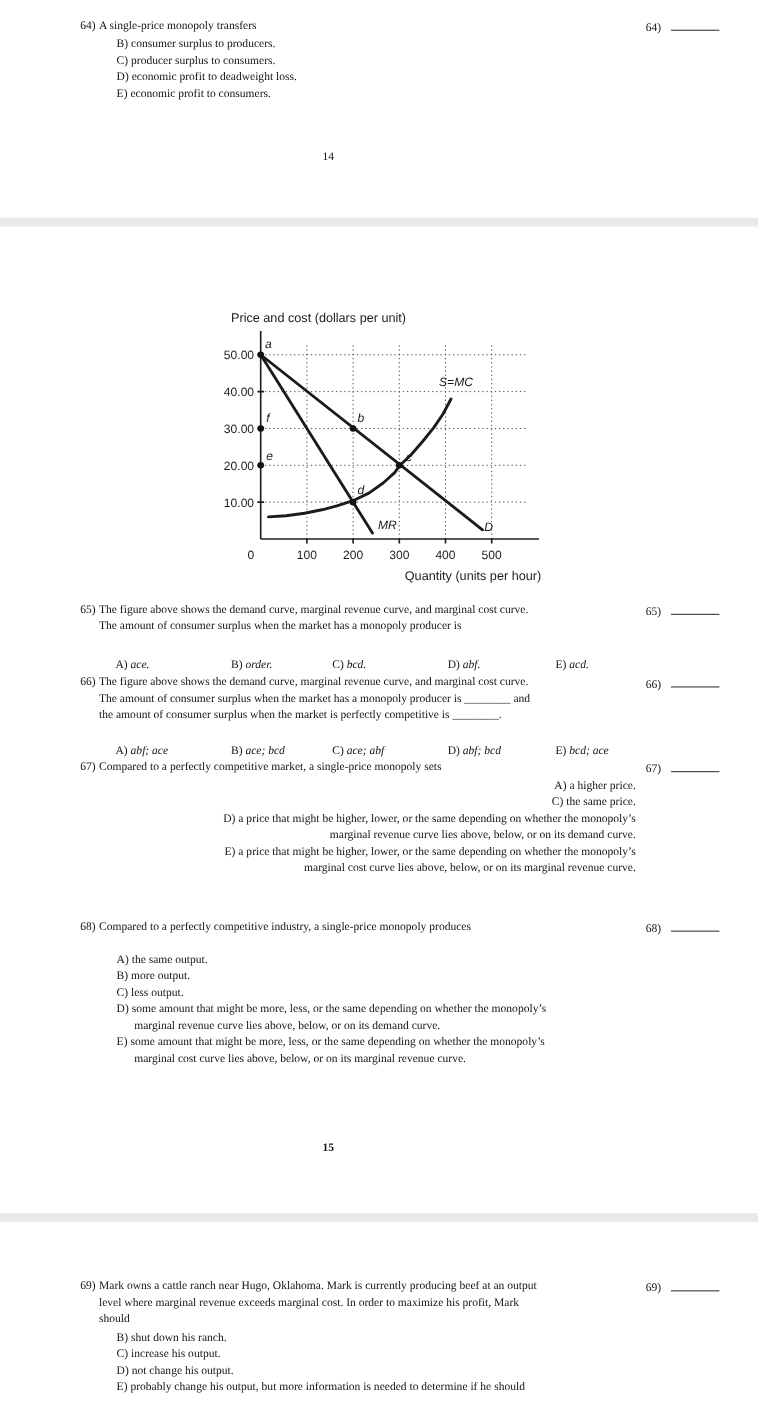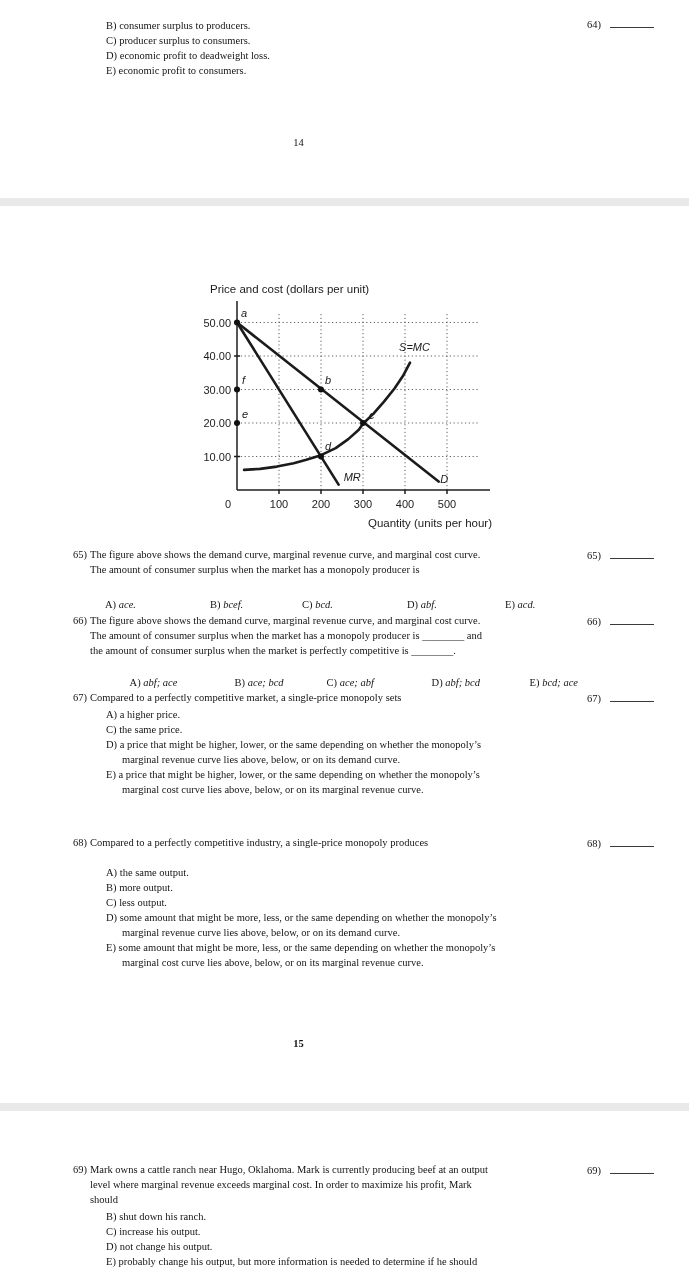--- a/index.html
+++ b/index.html
@@ -114,61 +114,62 @@
         <text x="47" y="142" class="c-ilabel">e</text>
         <circle cx="42" cy="113.5" r="3" class="c-dot"></circle>
         <text x="47" y="107.5" class="c-ilabel">f</text>
         <text x="15" y="17" class="c-title">Price and cost (dollars per unit)</text>
         <text x="235" y="251" class="c-xlabel" text-anchor="middle">Quantity (units per hour)</text>
       </svg>
     </div>
 
   <div id="questions-mount">
       <div class="question" style="top: 16px;">
+        <div class="stem-line"><span class="q-num">64)</span>A single-price monopoly transfers</div>
         <div class="options-stacked" style="margin-top: 2px;">
           <div class="option">
             <div class="opt-first"><span>B) </span>consumer surplus to producers.</div>
           </div>
           <div class="option">
             <div class="opt-first"><span>C) </span>producer surplus to consumers.</div>
           </div>
           <div class="option">
             <div class="opt-first"><span>D) </span>economic profit to deadweight loss.</div>
           </div>
           <div class="option">
             <div class="opt-first"><span>E) </span>economic profit to consumers.</div>
           </div>
         </div>
       </div>
       <div class="question" style="top: 547px;">
         <div class="stem-line"><span class="q-num">65)</span>The figure above shows the demand curve, marginal revenue curve, and marginal cost curve.</div>
         <div class="stem-line cont">The amount of consumer surplus when the market has a monopoly producer is</div>
         <div class="options-row" style="margin-top: 4px;">
           <span class="cell c0"><span>A) </span><span class="italic-opt">ace.</span></span>
-          <span class="cell c1"><span>B) </span><span class="italic-opt">bcef.</span></span>
+          <span class="cell c1"><span>B) </span><span class="italic-opt">order.</span></span>
           <span class="cell c2"><span>C) </span><span class="italic-opt">bcd.</span></span>
           <span class="cell c3"><span>D) </span><span class="italic-opt">abf.</span></span>
           <span class="cell c4"><span>E) </span><span class="italic-opt">acd.</span></span>
         </div>
       </div>
       <div class="question" style="top: 613px;">
         <div class="stem-line"><span class="q-num">66)</span>The figure above shows the demand curve, marginal revenue curve, and marginal cost curve.</div>
         <div class="stem-line cont">The amount of consumer surplus when the market has a monopoly producer is ________ and</div>
         <div class="stem-line cont">the amount of consumer surplus when the market is perfectly competitive is ________.</div>
-        <div class="options-row" style="margin-top: 1px; justify-content: flex-end;">
+        <div class="options-row" style="margin-top: 1px;">
           <span class="cell c0"><span>A) </span><span class="italic-opt">abf; ace</span></span>
           <span class="cell c1"><span>B) </span><span class="italic-opt">ace; bcd</span></span>
           <span class="cell c2"><span>C) </span><span class="italic-opt">ace; abf</span></span>
           <span class="cell c3"><span>D) </span><span class="italic-opt">abf; bcd</span></span>
           <span class="cell c4"><span>E) </span><span class="italic-opt">bcd; ace</span></span>
         </div>
       </div>
       <div class="question" style="top: 690px;">
         <div class="stem-line"><span class="q-num">67)</span>Compared to a perfectly competitive market, a single-price monopoly sets</div>
-        <div class="options-stacked" style="margin-top: 2px;">
+        <div class="options-stacked" style="margin-top: 2px; text-align: right;">
           <div class="option">
             <div class="opt-first"><span>A) </span>a higher price.</div>
           </div>
           <div class="option">
             <div class="opt-first"><span>C) </span>the same price.</div>
           </div>
           <div class="option">
             <div class="opt-first"><span>D) </span>a price that might be higher, lower, or the same depending on whether the monopoly’s</div>
             <div class="opt-cont">marginal revenue curve lies above, below, or on its demand curve.</div>
           </div>

